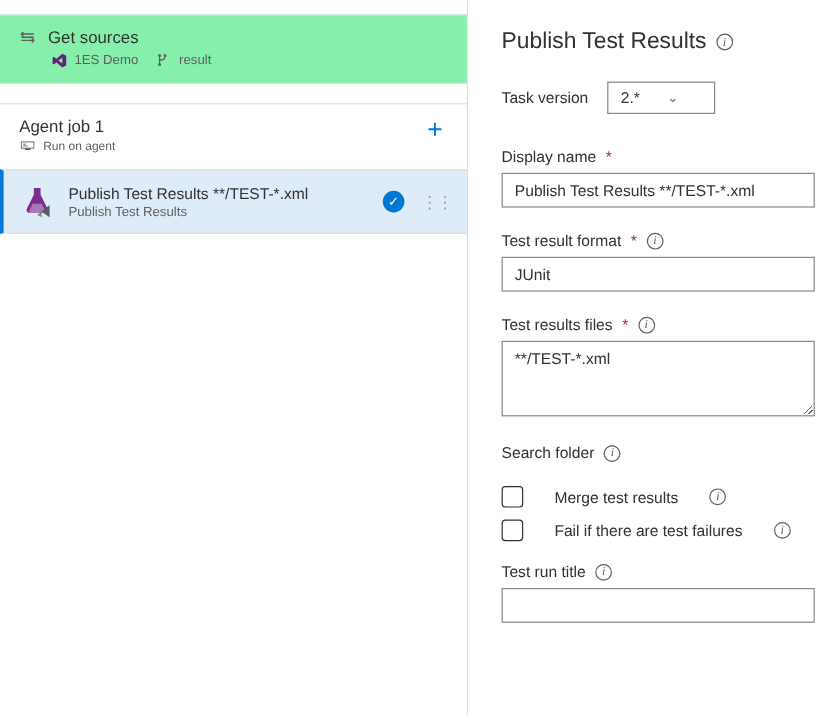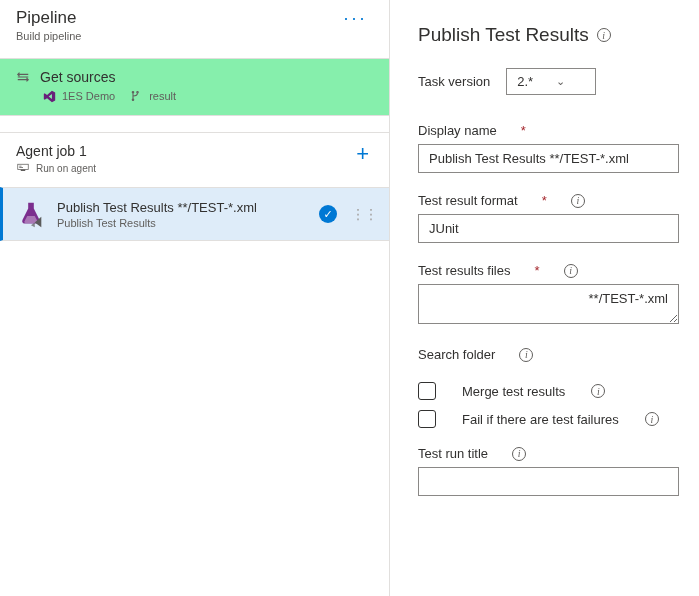--- a/index.html
+++ b/index.html
@@ -96,32 +96,32 @@
   .drag-dots::before { content: "⋮⋮"; }
 
   
   .panel-title { font-size: 19px; font-weight: 400; margin-bottom: 22px; display:flex; align-items:center; gap:8px; }
   .info-icon {
     width: 14px; height: 14px; border: 1px solid #605e5c; border-radius: 50%;
     display: inline-flex; align-items: center; justify-content: center;
     font-size: 10px; color: #605e5c; font-style: italic; font-family: Georgia, serif;
   }
   .field-row { margin-bottom: 20px; }
-  .field-label { font-size: 13px; color: #323130; margin-bottom: 6px; display:flex; align-items:center; gap:24px; }
+  .field-label { font-size: 13px; color: #323130; margin-bottom: 6px; display:flex; align-items:center; gap:8px; }
   .req { color: #a4262c; }
   .text-input, .select-input, .textarea-input {
     width: 100%;
     border: 1px solid #8a8886;
     padding: 6px 10px;
     font-size: 13px;
     font-family: inherit;
     color: #323130;
     background: #fff;
   }
-  .textarea-input { height: 40px; resize: vertical; text-align: right; }
+  .textarea-input { height: 63px; resize: vertical; }
   .version-row { display: flex; align-items: center; gap: 16px; margin-bottom: 28px; }
   .version-select {
     border: 1px solid #8a8886;
     padding: 5px 30px 5px 10px;
     font-size: 13px;
     position: relative;
     min-width: 90px;
     cursor: pointer;
     display: flex;
     justify-content: space-between;
@@ -132,27 +132,20 @@
   .checkbox {
     width: 18px; height: 18px; border: 1px solid #323130;
     border-radius: 3px; display: inline-block; cursor: pointer;
   }
 </style>
 </head>
 <body>
 
 <div class="left-panel">
 
-  <div class="pipeline-header">
-    <div>
-      <div class="pipeline-title">Pipeline</div>
-      <div class="pipeline-sub">Build pipeline</div>
-    </div>
-    <div class="dots-btn">···</div>
-  </div>
 
   <div class="section" style="margin-top:4px;">
     <div class="section-head">
       <span class="mini-icon">
         <svg width="16" height="16" viewBox="0 0 16 16">
             <path fill="none" stroke="#605e5c" stroke-width="1.3" d="M2 5h12M2 8h12M2 11h12M4 3l-2 2 2 2M12 9l2 2-2 2"></path>
           </svg>
       </span>
       <span class="section-title">Get sources</span>
     </div>

